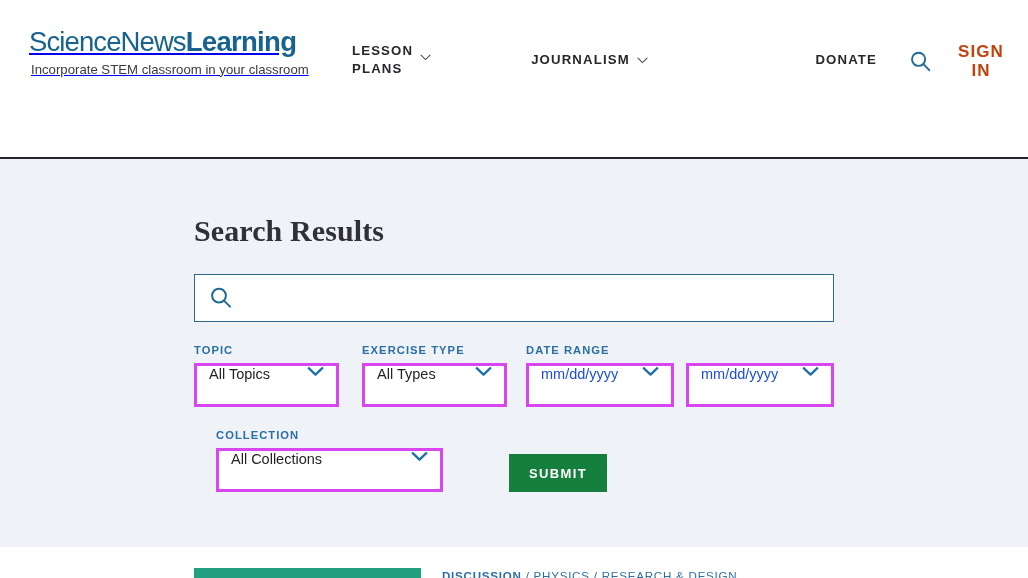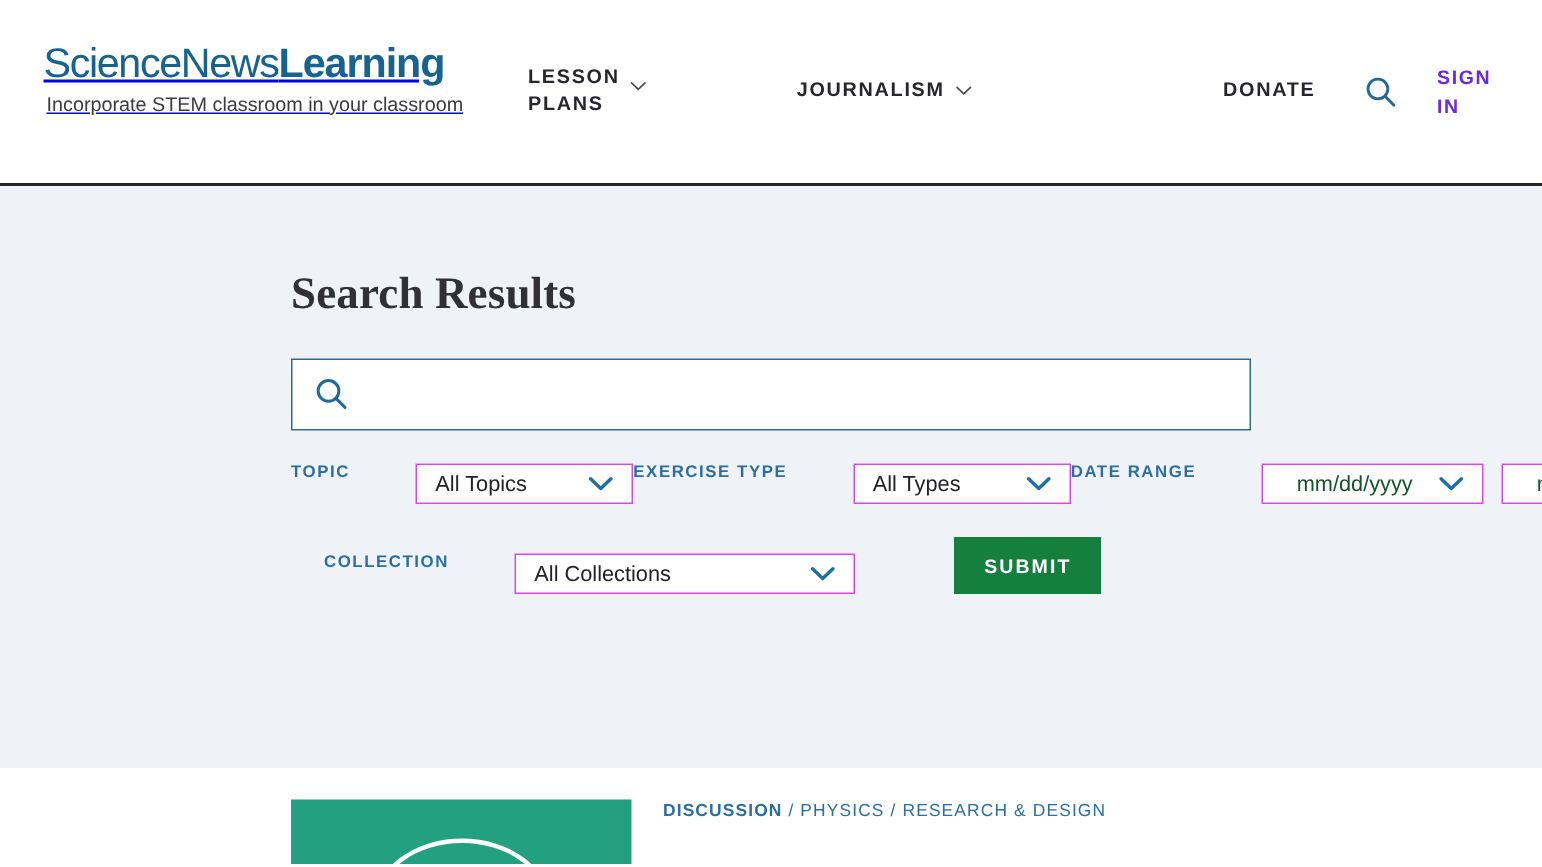--- a/index.html
+++ b/index.html
@@ -14,21 +14,21 @@
     overflow: hidden;
     background: #ffffff;
     font-family: "Liberation Sans", sans-serif;
     color: #2b2b2f;
     -webkit-font-smoothing: antialiased;
   }
 
   
   .site-header {
     position: relative;
-    height: 124px;
+    height: 159px;
     background: #ffffff;
     border-bottom: 2px solid #24242a;
     display: flex;
     align-items: flex-start;
   }
   .brand {
     position: absolute;
     left: 29px;
     top: 28px;
     width: 320px;
@@ -110,26 +110,26 @@
     margin-left: 32px;
     margin-top: 8px;
     background: none;
     border: 0;
     padding: 0;
     cursor: pointer;
     line-height: 0;
   }
   .signin-link {
     margin-left: 26px;
-    font-size: 13px;
+    font-size: 17px;
     font-weight: 700;
     letter-spacing: 1.1px;
-    color: #6d28d9;
+    color: #c2410c;
     line-height: 19px;
-    text-align: left;
+    text-align: center;
     text-decoration: none;
     width: 46px;
     display: block;
   }
 
   
   .filter-panel {
     background: #eff3f7;
     height: 388px;
     position: relative;
@@ -175,49 +175,48 @@
     padding: 0 4px;
   }
 
   .filter-row {
     display: flex;
     align-items: flex-end;
     margin-top: 22px;
   }
   .field {
     display: flex;
-    flex-direction: row;
-    gap: 44px;
+    flex-direction: column;
   }
   .field-label {
     font-size: 11.2px;
     font-weight: 700;
     letter-spacing: 1.05px;
     color: #2a6ea3;
     text-transform: uppercase;
     margin-bottom: 7px;
     white-space: nowrap;
   }
   .select-shell {
     position: relative;
     background: #ffffff;
-    border: 1px solid #d946ef;
-    height: 27px;
-    display: flex;
-    align-items: center;
+    border: 3px solid #d946ef;
+    height: 44px;
+    display: flex;
+    align-items: flex-start;
     padding: 0 12px;
     cursor: pointer;
   }
   .select-value {
     font-size: 14.5px;
     color: #232327;
     white-space: nowrap;
     flex: 1 1 auto;
   }
-  .select-value.placeholder { color: #14532d; margin-left: 10px; }
+  .select-value.placeholder { color: #1d4ed8; }
   .chev {
     margin-left: 12px;
     line-height: 0;
     flex: 0 0 auto;
   }
 
   .w-topic   { width: 145px; }
   .w-type    { width: 145px; }
   .w-date    { width: 148px; }
   .w-ngss    { width: 227px; }

